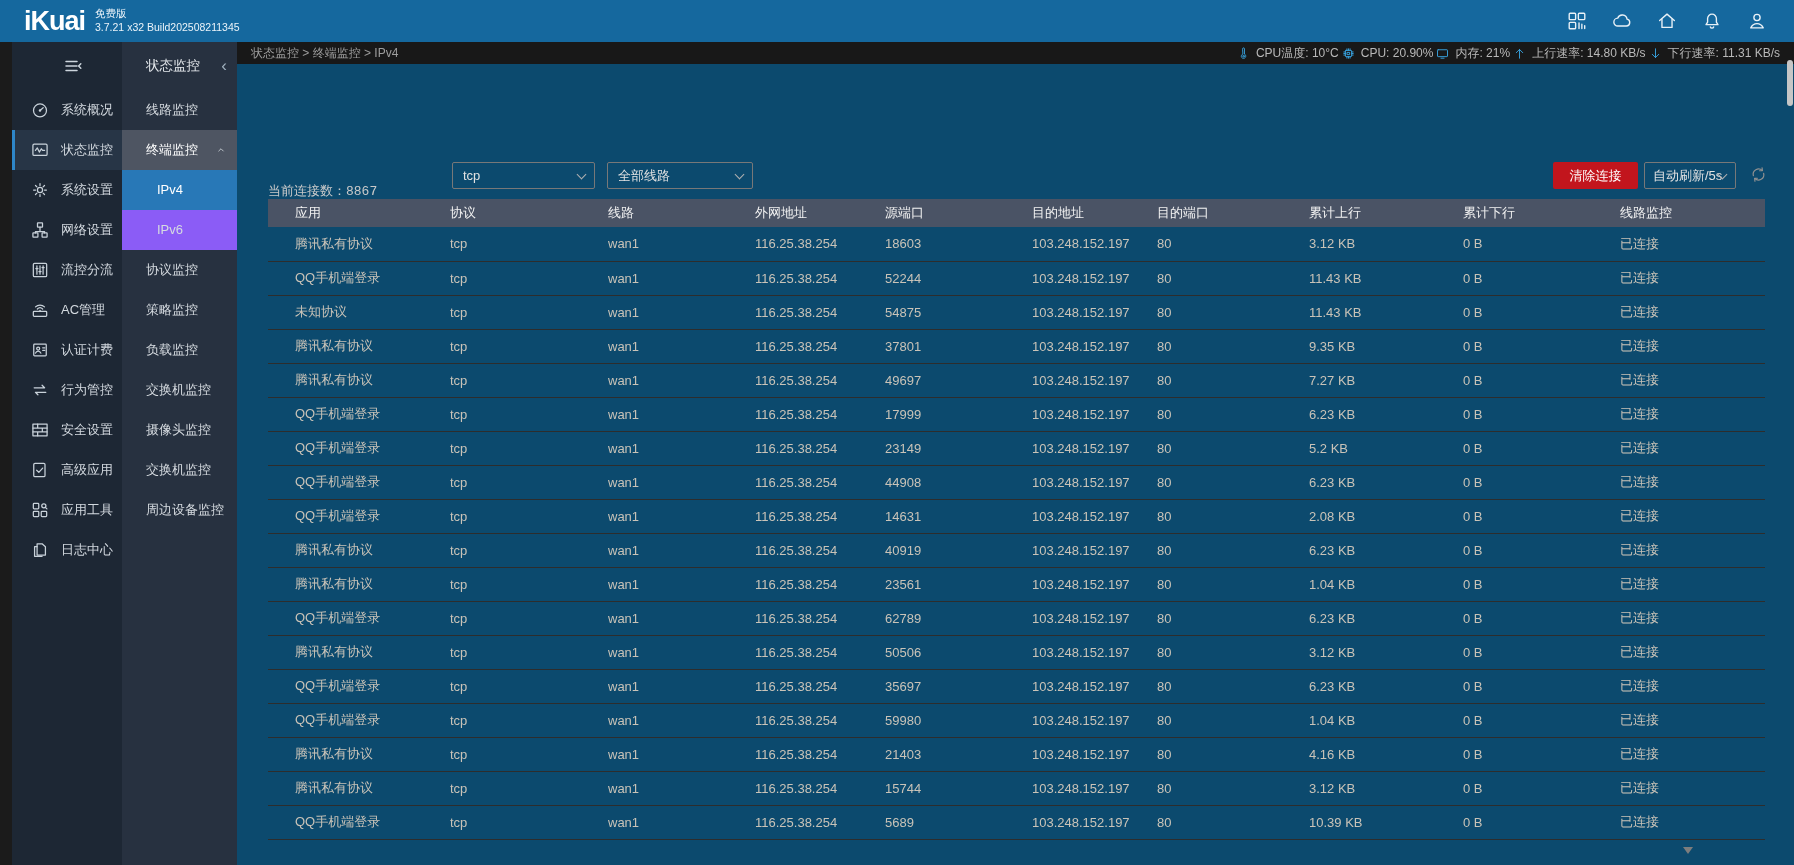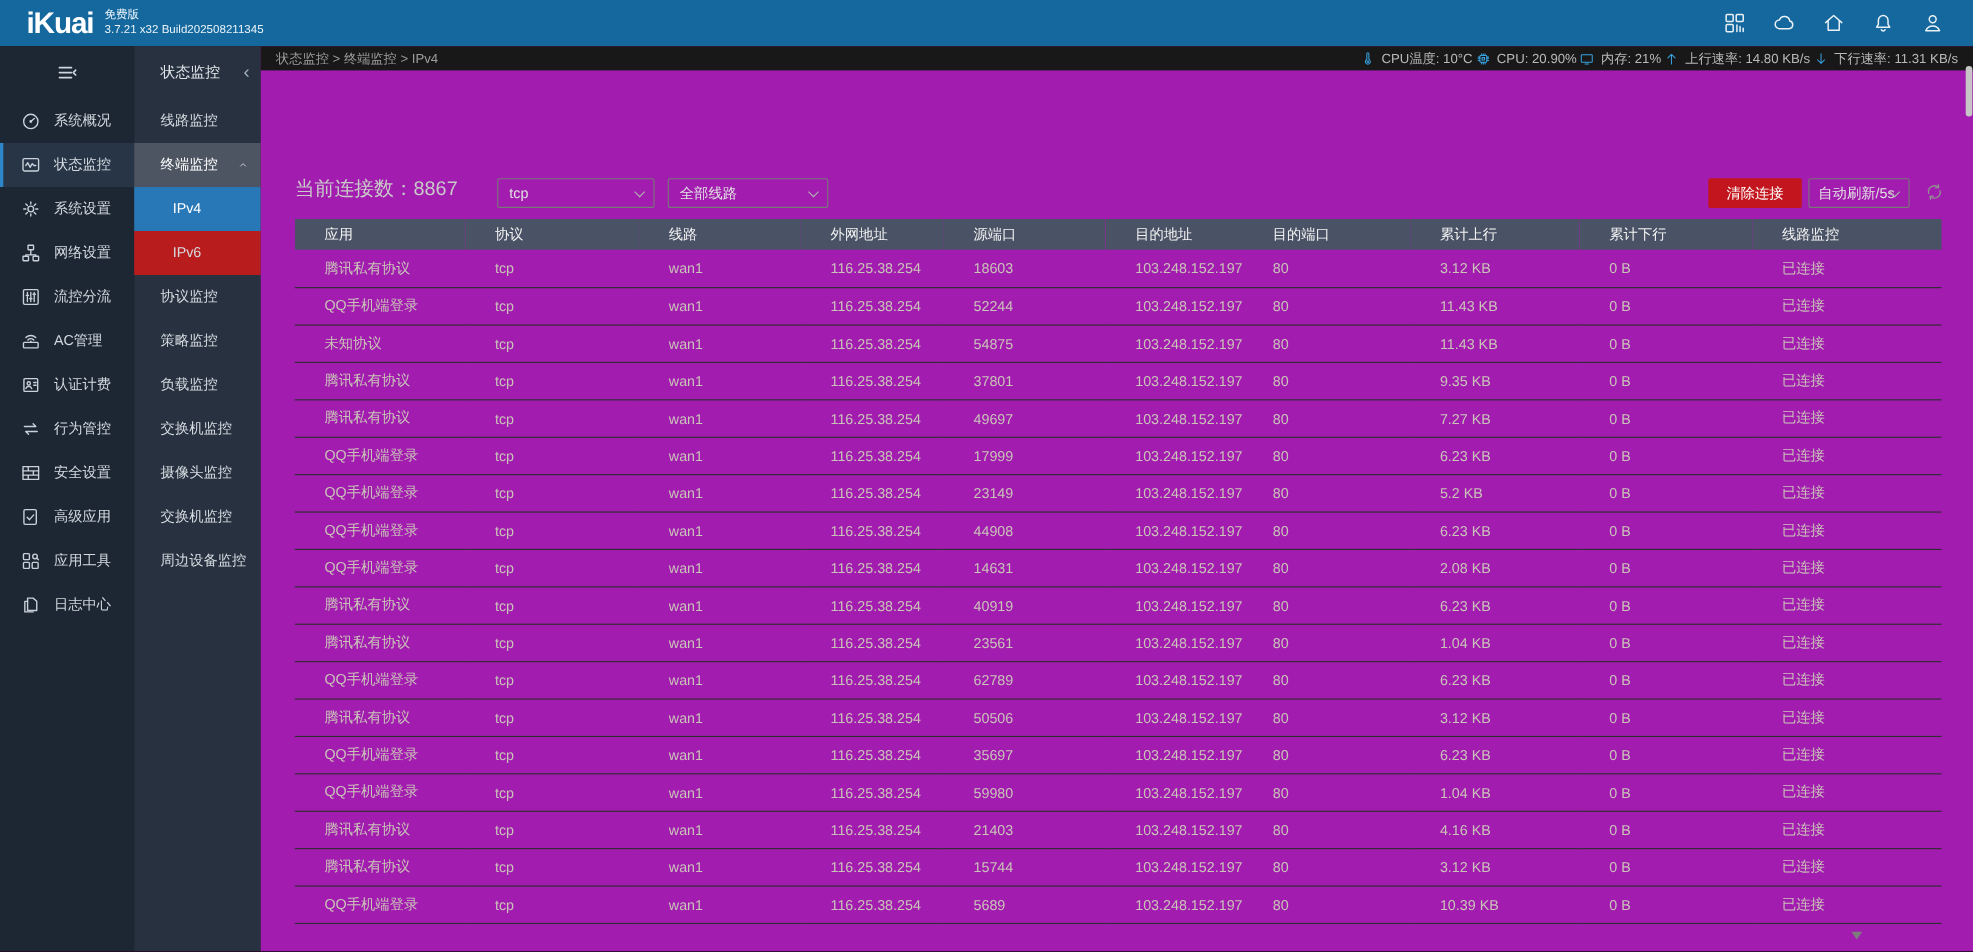--- a/index.html
+++ b/index.html
@@ -13,55 +13,55 @@
 
   
   .topbar { position:absolute; left:0; top:0; width:1794px; height:42px; background:#15689e; display:flex; align-items:center; }
   .brand { display:flex; align-items:center; margin-left:24px; }
   .logo { color:#fff; font-size:27px; font-weight:bold; letter-spacing:-1px;text-align:right; }
   .ver { margin-left:10px; color:#eaf3f9; font-size:10.5px; line-height:1.3; }
   .top-icons { margin-left:auto; margin-right:26px; display:flex; gap:23px; align-items:center; }
   .top-icon { color:#e9f1f7; cursor:pointer; }
 
   
-  .sidebar { position:absolute; left:0; top:42px; width:122px; height:823px; background:#1d2734; }
+  .sidebar { position:absolute; left:12px; top:42px; width:122px; height:823px; background:#1d2734; }
   .burger { height:48px; display:flex; align-items:center; justify-content:center; color:#cdd5dd; cursor:pointer; }
   .side-item { position:relative; height:40px; display:flex; align-items:center; padding-left:18px; gap:11px; color:#d3d9df; font-size:13px; cursor:pointer; }
   .side-item .lbl { white-space:nowrap; }
   .side-item.active { background:#273546; }
   .side-item.active::before { content:""; position:absolute; left:0; top:0; width:3px; height:100%; background:#2e86c8; }
   .side-item svg { color:#c9d2da; }
 
   
   .submenu { position:absolute; left:122px; top:42px; width:115px; height:823px; background:#273140; }
   .submenu-header { position:relative; height:48px; line-height:48px; padding-left:24px; color:#e4e8ec; font-size:13.5px; }
   .submenu-header .chev-left { position:absolute; right:10px; top:0; color:#9fb0bd; font-size:17px; cursor:pointer; }
   .sub-item { position:relative; height:40px; line-height:40px; padding-left:24px; font-size:13px; color:#d6dbe0; cursor:pointer; white-space:nowrap; }
   .sub-item.expanded { background:#4e5562; color:#fff; }
   .sub-item.expanded .caret { position:absolute; right:10px; top:14px; color:#dde3e8; }
   .sub-item.active { background:#2878b7; color:#fff; padding-left:35px; }
-  .sub-item.child { background:#b91c1c; padding-left:35px; }
+  .sub-item.child { background:#8b5cf6; padding-left:35px; }
 
   
-  .main { position:absolute; left:237px; top:42px; width:1557px; height:823px; background:#a21caf; }
+  .main { position:absolute; left:237px; top:42px; width:1557px; height:823px; background:#0c4a6e; }
   .crumbbar { position:absolute; left:0; top:0; width:1557px; height:22px; background:#181818; display:flex; align-items:center; padding:0 14px; }
   .crumb { color:#9d9d9d; font-size:12px; }
   .stats { margin-left:auto; display:flex; gap:2px; align-items:center; }
   .stat { display:flex; align-items:center; gap:5px; color:#b9b9b9; font-size:12px; white-space:nowrap; }
   .stat svg { color:#38a3e0; }
 
   .titlebar { position:absolute; left:0; top:22px; width:1557px; height:44px; background:#232323; }
   .page-title { position:absolute; left:30px; top:0; line-height:44px; color:#cfcfcf; font-size:14px; }
   .close { position:absolute; left:1290px; top:0; line-height:42px; color:#e03e3e; font-size:19px; font-weight:bold; cursor:pointer; }
 
   .tabs { position:absolute; left:620px; top:85px; height:27px; display:flex; }
   .tab { min-width:85px; height:27px; line-height:25px; text-align:center; font-size:13px; color:#d8d8d8; background:#14181d; border:1px solid #2b5e8e; margin-left:-1px; cursor:pointer; padding:0 8px; }
   .tab.active { background:#2878b7; border-color:#2878b7; color:#fff; }
 
-  .conn-label { position:absolute; left:31px; top:116px; height:27px; line-height:27px; color:#c9c9c9; font-size:18px; }
+  .conn-label { position:absolute; left:31px; top:136px; height:27px; line-height:27px; color:#c9c9c9; font-size:13px;font-family:Liberation Mono, monospace; }
   .select { position:absolute; top:120px; height:27px; border:1px solid #787878; border-radius:2px; color:#e2e2e2; font-size:13px; line-height:25px; padding-left:10px; cursor:pointer; background:transparent; }
   .select .chev { position:absolute; right:9px; top:8px; width:7px; height:7px; border-right:1.5px solid #b0b0b0; border-bottom:1.5px solid #b0b0b0; transform:rotate(45deg); }
   .sel-protocol { left:215px; width:143px; }
   .sel-line { left:370px; width:146px; }
   .clear-btn { position:absolute; left:1316px; top:120px; width:85px; height:27px; background:#c2151d; color:#fff; font-size:13px; line-height:27px; text-align:center; border-radius:2px; cursor:pointer; }
   .refresh-select { left:1407px; width:92px; padding-left:8px; }
   .refresh-icon { position:absolute; left:1512px; top:123px; color:#909090; cursor:pointer; }
 
   table.conn { position:absolute; left:31px; top:157px; width:1497px; border-collapse:collapse; table-layout:fixed; font-size:13px; }
   table.conn th { background:#4a5365; color:#f2f2f2; height:28px; font-weight:normal; text-align:left; padding-left:27px; white-space:nowrap; overflow:hidden; }

